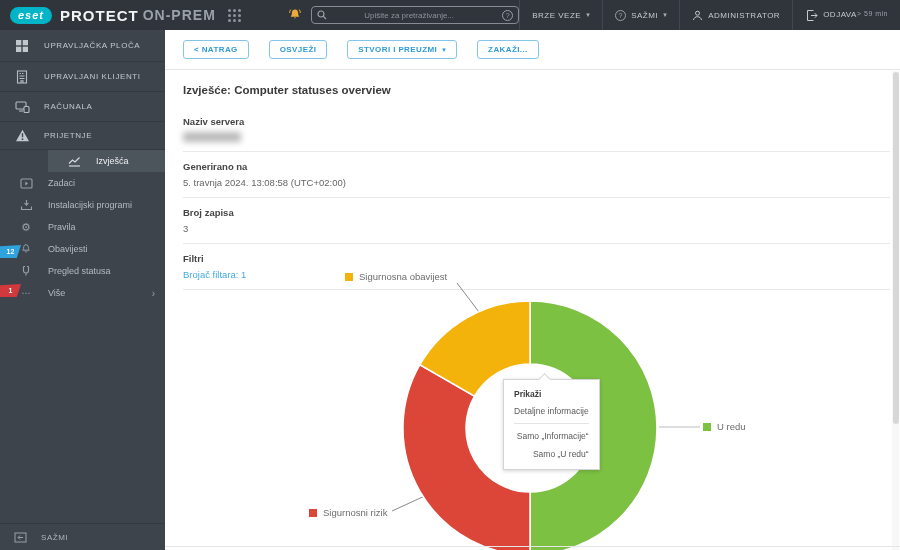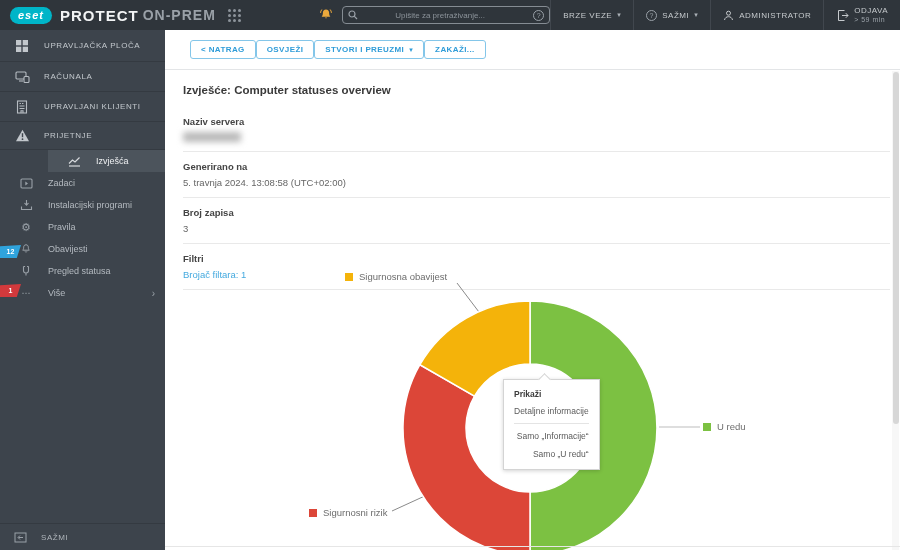--- a/index.html
+++ b/index.html
@@ -14,36 +14,36 @@
   .grid-icon { margin-left:12px; display:grid; grid-template-columns:repeat(3,3px); grid-gap:2px; }
   .grid-icon i { width:3px; height:3px; background:#8d949b; border-radius:50%; }
   .topbar-right { margin-left:auto; display:flex; align-items:center; height:100%; }
   .bell-btn { margin-right:8px; }
   .searchbox { width:208px; height:18px; border:1px solid #858c93; border-radius:4px; display:flex; align-items:center; padding:0 5px; color:#8c939a;gap:33px; }
   .searchbox .ph { font-size:8px; color:#8c939a; margin-left:4px; flex:1; white-space:nowrap; overflow:hidden; }
   .q-circle { width:11px; height:11px; border:1px solid #9aa1a8; border-radius:50%; color:#9aa1a8; font-size:7px; display:flex; align-items:center; justify-content:center; }
   .tb-sep { width:1px; height:30px; background:#41474e; margin:0 0; }
   .tb-item { height:100%; display:flex; align-items:center; padding:0 12px; color:#c6cacd; font-size:8px; letter-spacing:.5px; gap:5px; cursor:default; }
   .caret { font-size:7px; color:#aab0b6; }
-  .odjava-text { display:flex; flex-direction:column; line-height:1.25; }
+  .odjava-text { display:flex; flex-direction:row; line-height:1.25; }
   .odjava-sub { font-size:7px; color:#9aa1a8; }
 
   
   .sidebar { position:absolute; left:0; top:30px; width:165px; height:520px; background:#3d444c; z-index:20; }
   .nav-main { border-bottom:1px solid #343a41; display:flex; align-items:center; padding:0 0 0 14px; gap:14px; color:#c3c8cd; font-size:8px; letter-spacing:.6px; }
   .nav-main .ic, .nav-sub .ic { width:16px; display:flex; justify-content:center; }
   .nav-sub { height:22px; display:flex; align-items:center; padding-left:18px; gap:14px; color:#b4bac0; font-size:9px; }
   .nav-sub.selected { background:#4c545c; color:#eef0f2;margin-left:48px; }
   .nav-sub .chev { margin-left:auto; margin-right:10px; color:#9aa1a8; font-size:10px; }
   .badge { position:absolute; left:0; width:21px; height:13px; color:#fff; font-size:7px; font-weight:bold; display:flex; align-items:center; justify-content:center; clip-path:polygon(0 10%, 100% 0, 80% 100%, 0 100%); }
   .collapse-row { position:absolute; bottom:0; left:0; width:165px; height:27px; border-top:1px solid #343a41; display:flex; align-items:center; padding-left:14px; gap:14px; color:#aeb4ba; font-size:8px; letter-spacing:.6px; }
 
   
   .main { position:absolute; left:165px; top:30px; right:0; bottom:0; background:#fff; overflow:hidden; }
-  .toolbar { height:40px; border-bottom:1px solid #e3e5e7; display:flex; align-items:center; padding-left:25px; gap:0; }
+  .toolbar { height:40px; border-bottom:1px solid #e3e5e7; display:flex; align-items:center; padding-left:18px; gap:20px; }
   .btn { height:19px; background:#fff; border:1px solid #84c6e9; border-radius:3px; color:#2f9cd8; font-size:8px; font-weight:bold; letter-spacing:.4px; padding:0 10px; display:flex; align-items:center; gap:5px; cursor:pointer; font-family:inherit; }
   .content { margin-left:18px; width:707px; }
   .report-title { padding-top:14px; font-size:11.5px; font-weight:bold; color:#3a3a3a; }
   .field { border-bottom:1px solid #e9e9e9; padding:9px 0 9px 0; }
   .field .lbl { font-size:9.5px; font-weight:bold; color:#454545; }
   .field .val { font-size:9.5px; color:#666; margin-top:5px; }
   .field .val.link { color:#45aadf; }
   .redacted { margin-top:5px; width:58px; height:10px; background:#b9b9b9; filter:blur(3px); border-radius:2px; }
 
   
@@ -142,37 +142,37 @@
           <rect x="7.7" y="1" width="5.3" height="5.3" fill="#c2c7cc"></rect>
           <rect x="1" y="7.7" width="5.3" height="5.3" fill="#c2c7cc"></rect>
           <rect x="7.7" y="7.7" width="5.3" height="5.3" fill="#c2c7cc"></rect>
         </svg>
     </span>
     <span>UPRAVLJAČKA PLOČA</span>
   </div>
 
   <div class="nav-main" style="height:30px">
     <span class="ic">
+      <svg class="icon" width="14" height="14" viewBox="0 0 14 14">
+          <rect x="2.5" y="1" width="9" height="12" fill="none" stroke="#b6bcc2" stroke-width="1.1"></rect>
+          <path d="M4.5 3.5h1.4M7 3.5h1.4M9.5 3.5h0M4.5 3.5v0M4.5 6h5M4.5 8.5h5M6 13v-2.2h2V13" stroke="#b6bcc2" stroke-width="1.1" fill="none"></path>
+        </svg>
+    </span>
+    <span>UPRAVLJANI KLIJENTI</span>
+  </div>
+
+  <div class="nav-main" style="height:30px">
+    <span class="ic">
       <svg class="icon" width="15" height="14" viewBox="0 0 15 14">
           <rect x="1" y="2" width="10" height="7" rx="1" fill="none" stroke="#b6bcc2" stroke-width="1.1"></rect>
           <path d="M4 11h4" stroke="#b6bcc2" stroke-width="1.1"></path>
           <rect x="9" y="6.5" width="5" height="6" rx="1" fill="#3d444c" stroke="#b6bcc2" stroke-width="1.1"></rect>
         </svg>
     </span>
     <span>RAČUNALA</span>
-  </div>
-
-  <div class="nav-main" style="height:30px">
-    <span class="ic">
-      <svg class="icon" width="14" height="14" viewBox="0 0 14 14">
-          <rect x="2.5" y="1" width="9" height="12" fill="none" stroke="#b6bcc2" stroke-width="1.1"></rect>
-          <path d="M4.5 3.5h1.4M7 3.5h1.4M9.5 3.5h0M4.5 3.5v0M4.5 6h5M4.5 8.5h5M6 13v-2.2h2V13" stroke="#b6bcc2" stroke-width="1.1" fill="none"></path>
-        </svg>
-    </span>
-    <span>UPRAVLJANI KLIJENTI</span>
   </div>
 
   <div class="nav-main" style="height:28px">
     <span class="ic">
       <svg class="icon" width="15" height="13" viewBox="0 0 15 13">
           <path d="M7.5 0.8 14 12.2H1Z" fill="#c2c7cc"></path>
           <path d="M7.5 4.2v4" stroke="#3d444c" stroke-width="1.4"></path>
           <circle cx="7.5" cy="10.2" r="0.9" fill="#3d444c"></circle>
         </svg>
     </span>

